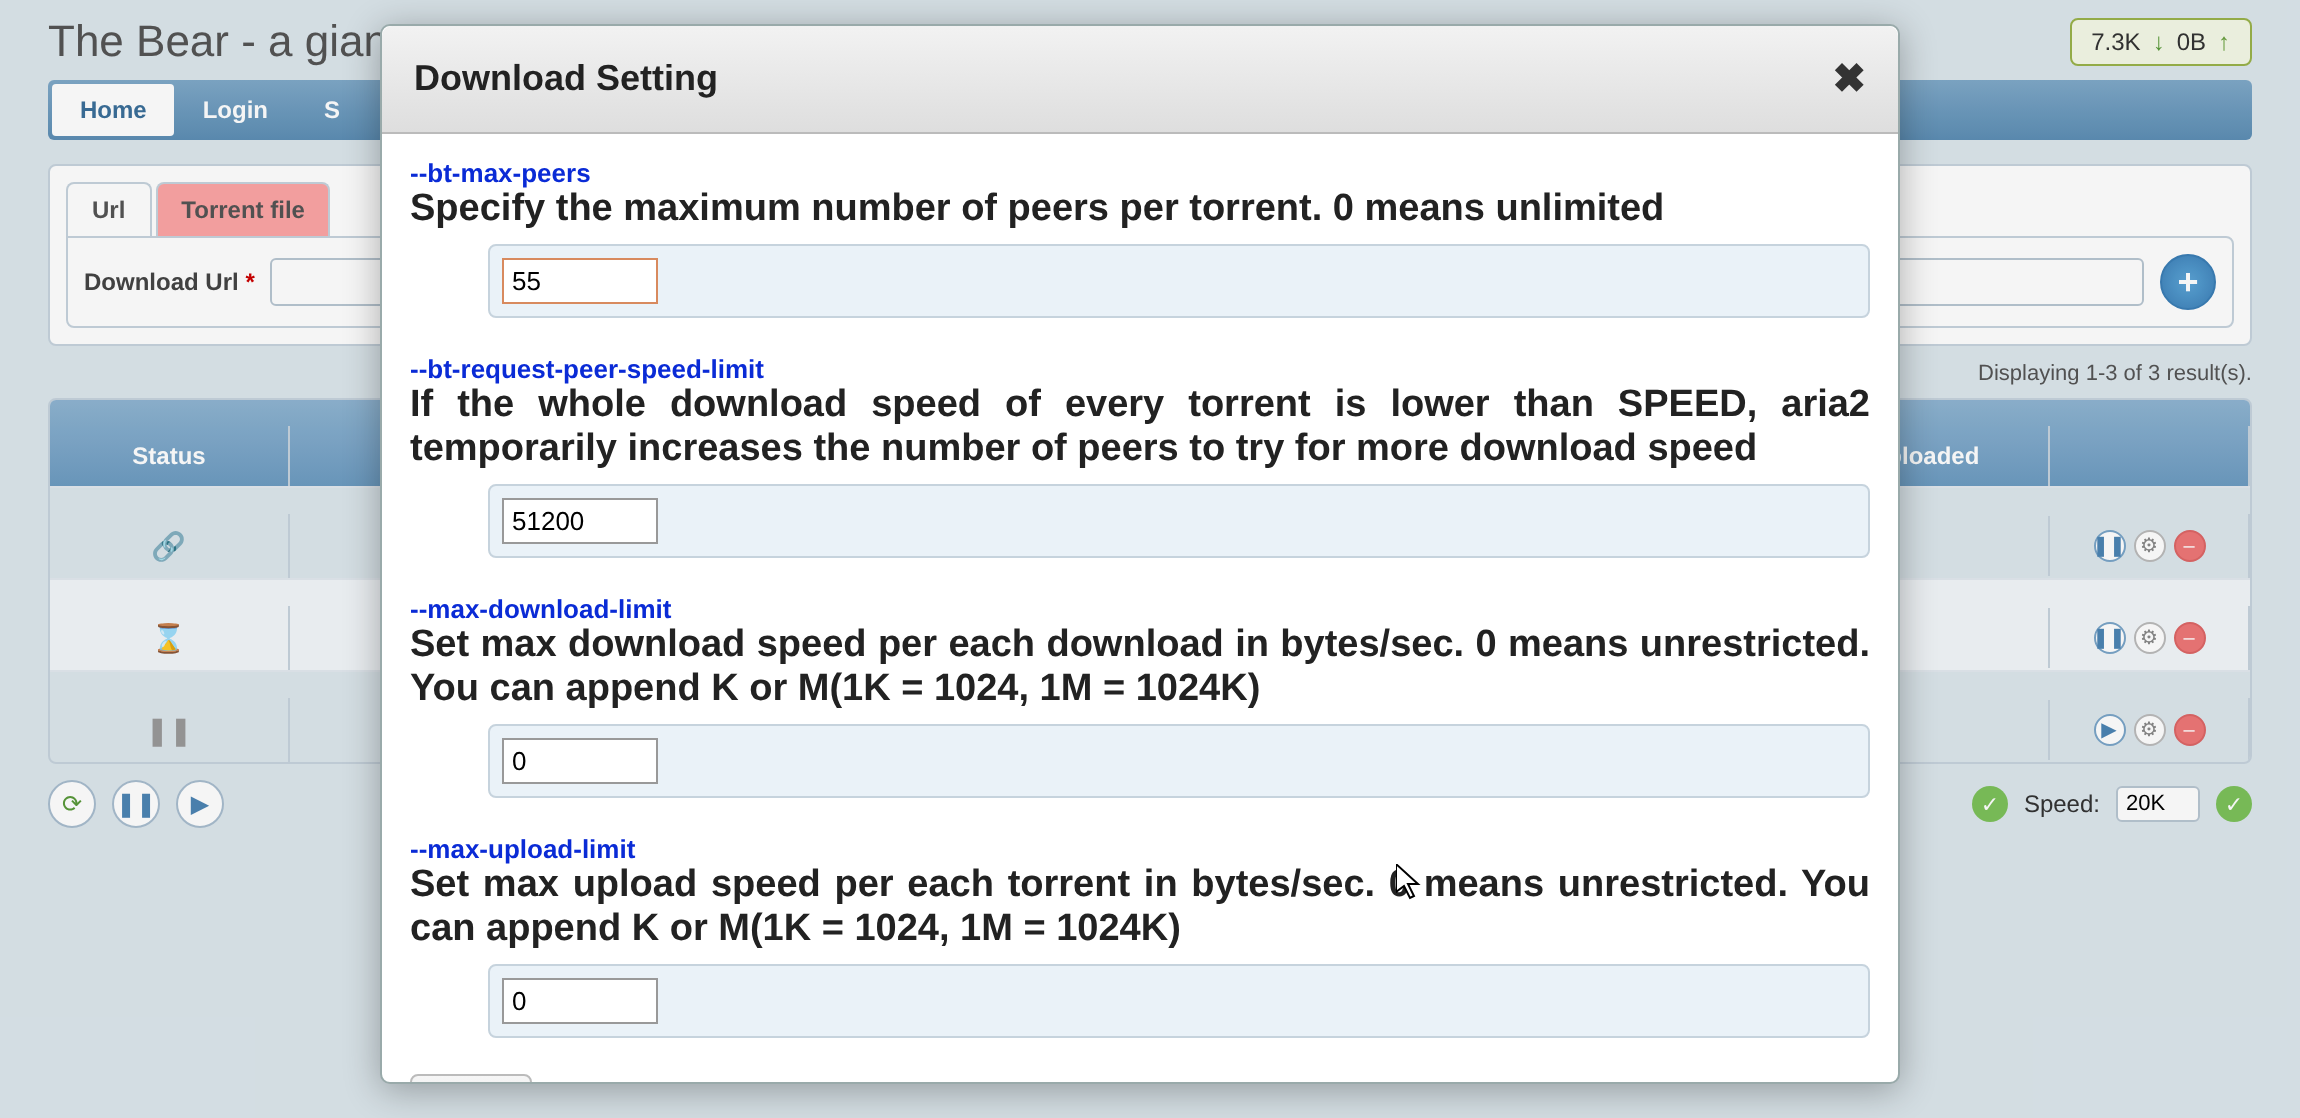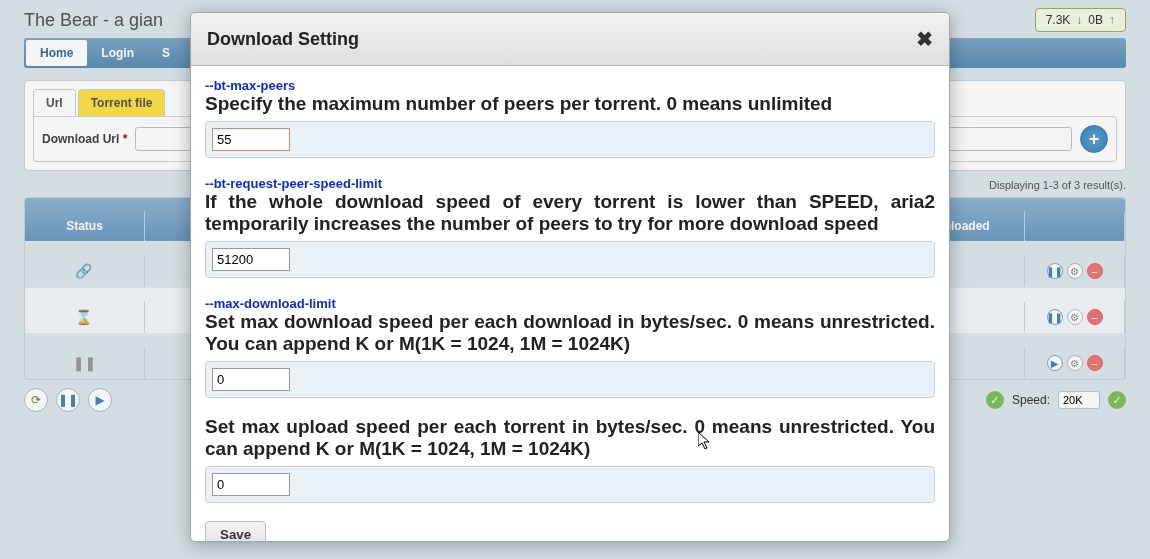--- a/index.html
+++ b/index.html
@@ -1,28 +1,28 @@
 <!DOCTYPE html>
 <html><head>
 <meta charset="utf-8">
 <style>
 * { box-sizing: border-box; margin: 0; padding: 0; }
 body { font-family: Verdana, Arial, sans-serif; font-size: 12px; background: #dce6ec; color: #333; width: 1150px; height: 559px; overflow: hidden; position: relative; }
 .page { padding: 8px 24px; }
 .topbar { display: flex; align-items: center; justify-content: space-between; margin-bottom: 6px; }
-.title { color: #555; font-size: 18px; font-weight: 400; }
+.title { color: #555; font-size: 22px; font-weight: 400; }
 .speedbox { border: 1px solid #9ab24a; border-radius: 4px; background: #f4f8e6; padding: 4px 10px; font-size: 12px; display: flex; align-items: center; gap: 6px; }
 .speedbox .dn-arrow { color: #5a9a3b; font-weight: bold; }
 .speedbox .up-arrow { color: #6aa040; font-weight: bold; }
 .nav { background: linear-gradient(#7fa9c8,#5d8eb5); border-radius: 3px; display: flex; padding: 2px; }
 .nav-item { color: #fff; font-weight: bold; padding: 6px 14px; cursor: pointer; }
 .nav-item.active { background: #fff; color: #3b6f99; border-radius: 2px; }
 .section { background: #fff; border: 1px solid #c6d3dd; border-radius: 4px; margin-top: 12px; padding: 8px; }
 .tabs { display: flex; gap: 2px; }
-.tab { border: 1px solid #c6d3dd; border-bottom: none; border-radius: 4px 4px 0 0; padding: 6px 12px; background: #fde047; font-weight: bold; color: #555; cursor: pointer; }
+.tab { border: 1px solid #c6d3dd; border-bottom: none; border-radius: 4px 4px 0 0; padding: 6px 12px; background: #fca5a5; font-weight: bold; color: #555; cursor: pointer; }
 .tab.active { background: #fff; }
 .inner { border: 1px solid #c6d3dd; border-radius: 0 4px 4px 4px; padding: 8px; display: flex; align-items: center; gap: 8px; }
 .inner label { font-weight: bold; color: #444; text-align: right; }
 .req { color: #c00; }
 .inner input { flex: 1; border: 1px solid #b8c6d2; border-radius: 3px; padding: 4px 6px; font-size: 12px; }
 .addbtn { width: 28px; height: 28px; border-radius: 50%; background: radial-gradient(#5da6d8,#3b7eb6); display: flex; align-items: center; justify-content: center; color: #fff; font-weight: bold; font-size: 18px; cursor: pointer; border: 1px solid #3b7eb6; }
 .results-row { display: flex; justify-content: flex-end; margin-top: 8px; font-size: 11px; color: #555; }
 .table { margin-top: 6px; border: 1px solid #c6d3dd; border-radius: 4px; overflow: hidden; }
 .thead { display: flex; background: linear-gradient(#8fb4d2,#6d9cc1); color: #fff; font-weight: bold; }
 .th, .td { padding: 8px 10px; border-right: 1px solid #c6d3dd; margin-top: 13px; }
@@ -47,21 +47,21 @@
 .footer .ok { width: 18px; height: 18px; border-radius: 50%; background: #7cc15a; color: #fff; display: inline-flex; align-items: center; justify-content: center; font-size: 11px; cursor: pointer; }
 .overlay { position: absolute; inset: 0; background: rgba(0,0,0,0.04); }
 .modal { position: absolute; left: 190px; top: 12px; width: 760px; height: 530px; background: #fff; border: 1px solid #9aa; border-radius: 5px; box-shadow: 0 3px 18px rgba(0,0,0,0.3); display: flex; flex-direction: column; }
 .mhead { background: linear-gradient(#f2f2f2,#dedede); border-bottom: 1px solid #bbb; padding: 14px 16px; border-radius: 5px 5px 0 0; display: flex; justify-content: space-between; align-items: center; }
 .mhead h2 { font-size: 18px; font-weight: bold; color: #222; }
 .mhead .close { font-size: 20px; font-weight: bold; cursor: pointer; color: #333; }
 .mbody { padding: 12px 14px 25px 14px; overflow-y: auto; flex: 1; }
 .setting { margin-bottom: 18px; }
 .skey { color: #0a2bd6; font-weight: bold; font-size: 13px; }
 .sdesc { font-weight: bold; font-size: 19px; color: #222; margin-bottom: 6px; text-align: justify; }
-.sfield { background: #eaf2f8; border: 1px solid #c6d3dd; border-radius: 4px; padding: 6px; }
+.sfield { background: #eaf2f8; border: 1px solid #c6d3dd; border-radius: 4px; padding: 6px; margin-left: 39px; }
 .sfield input { width: 78px; border: 1px solid #999; padding: 3px 4px; font-size: 13px; background: #fff; }
 .setting:first-child .sfield input { border: 1px solid #d88a5e; }
 .savebtn { border: 1px solid #bbb; background: linear-gradient(#f6f6f6,#e2e2e2); border-radius: 4px; padding: 5px 14px; font-weight: bold; color: #333; cursor: pointer; }
 .mbody::-webkit-scrollbar { width: 12px; }
 .mbody::-webkit-scrollbar-track { background: #eee; border-radius: 6px; }
 .mbody::-webkit-scrollbar-thumb { background: #ccc; border-radius: 6px; }
 .cursor { position: absolute; left: 698px; top: 432px; font-size: 18px; color: #000; pointer-events: none; }
 </style>
 </head>
 <body>
@@ -168,20 +168,21 @@
       <div class="skey">--bt-request-peer-speed-limit</div>
       <div class="sdesc">If the whole download speed of every torrent is lower than SPEED, aria2 temporarily increases the number of peers to try for more download speed</div>
       <div class="sfield"><input type="text" value="51200" style=""></div>
     </div>
     <div class="setting">
       <div class="skey">--max-download-limit</div>
       <div class="sdesc">Set max download speed per each download in bytes/sec. 0 means unrestricted. You can append K or M(1K = 1024, 1M = 1024K)</div>
       <div class="sfield"><input type="text" value="0" style=""></div>
     </div>
     <div class="setting">
+      <div class="skey">--max-upload-limit</div>
       <div class="sdesc">Set max upload speed per each torrent in bytes/sec. 0 means unrestricted. You can append K or M(1K = 1024, 1M = 1024K)</div>
       <div class="sfield"><input type="text" value="0" style=""></div>
     </div>
     <button class="savebtn">Save</button>
   </div>
 </div>
 
 <div class="cursor">
   <svg width="16" height="20" viewBox="0 0 16 20">
       <path d="M0 0 L0 14 L4 11 L7 17 L9 16 L6 10 L11 10 Z" fill="#fff" stroke="#000" stroke-width="1"></path>

